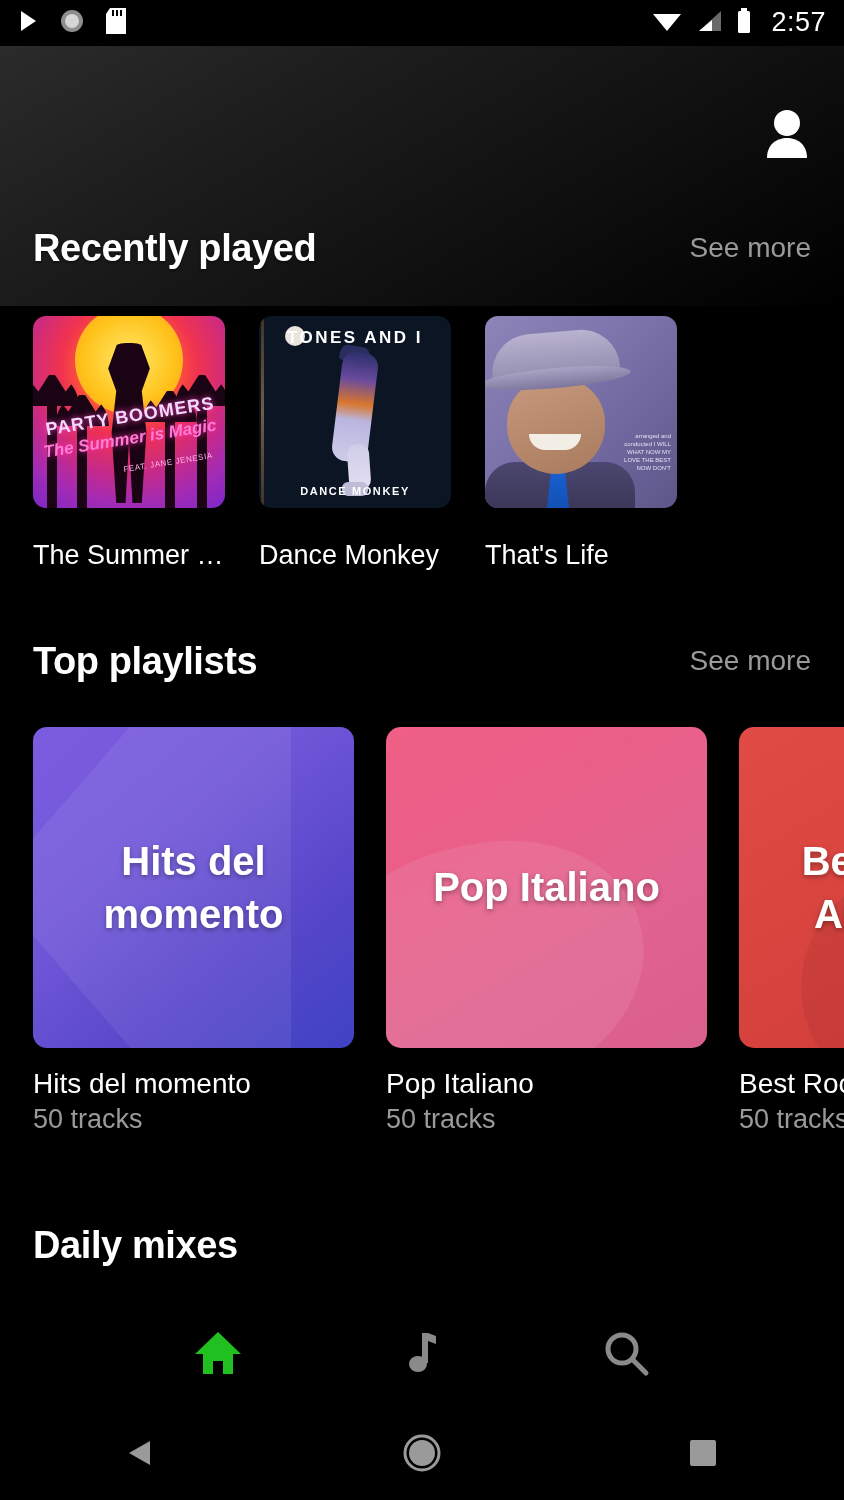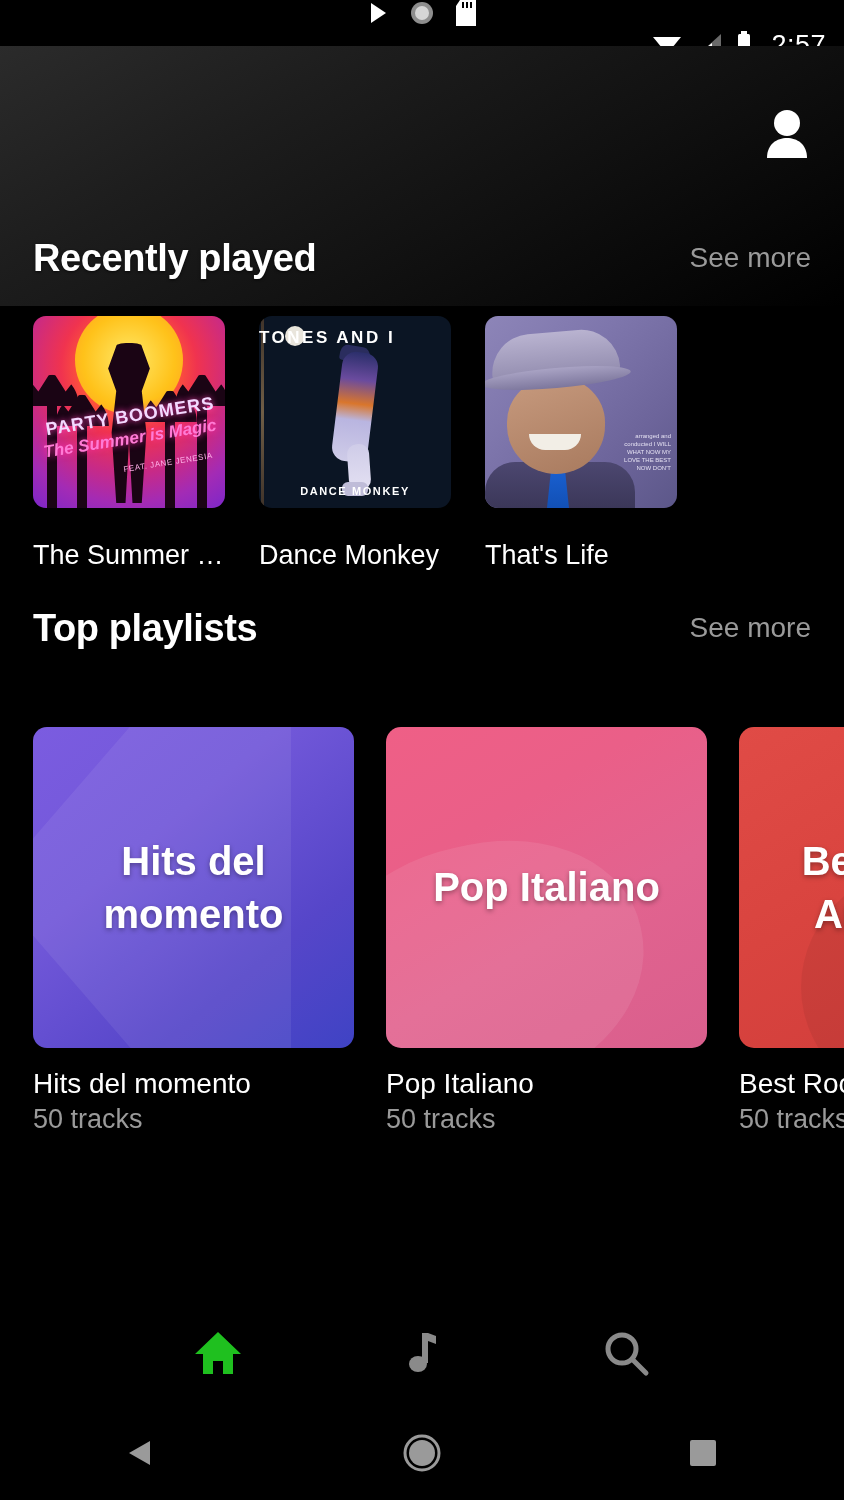--- a/index.html
+++ b/index.html
@@ -9,21 +9,20 @@
     font-family:"Liberation Sans", sans-serif;
     overflow:hidden;
   }
   .phone{ position:relative; width:844px; height:1500px; background:#000; }
 
   
   .statusbar{
     position:absolute; left:0; top:0; width:844px; height:45px;
     background:#000; display:flex; align-items:center;
     padding:0 18px;
-    flex-direction:column;
   }
   .sb-left{ display:flex; align-items:center; gap:22px; }
   .sb-right{ margin-left:auto; display:flex; align-items:center; gap:13px; }
   .sb-clock{ color:#fff; font-size:27px; font-weight:400; letter-spacing:0.5px; margin-left:6px; }
 
   
   .header{
     position:absolute; left:0; top:46px; width:844px; height:260px;
     background:linear-gradient(150deg,#2b2b2b 0%,#1d1d1d 30%,#101010 62%,#000 100%);
   }
@@ -99,21 +98,21 @@
     transform:rotate(-9deg); text-shadow:0 0 7px #ff2fa8;
   }
   .art-summer .txt3{
     position:absolute; right:12px; top:74%; color:#ffb0e8; font-size:8px;
     letter-spacing:.6px; transform:rotate(-9deg);
   }
 
   
   .art-monkey{ background:#0b1524; }
   .art-monkey .topbar{
-    position:absolute; top:12px; left:0; width:100%; text-align:left;
+    position:absolute; top:12px; left:0; width:100%; text-align:center;
     color:#fff; font-size:17px; font-weight:bold; letter-spacing:2.5px;
   }
   .art-monkey .badge{
     position:absolute; top:10px; left:26px; width:20px; height:20px;
     border-radius:50%; background:#e9e5dc;
   }
   .art-monkey .body{
     position:absolute; left:50%; top:36px; width:36px; height:110px;
     transform:translateX(-50%) rotate(7deg);
     background:linear-gradient(180deg,#2b2f6b 0%,#6a4b9e 25%,#d9762c 47%,#b9b5e0 62%,#cfcce8 100%);
@@ -327,21 +326,21 @@
     <div class="avatar-btn">
       <span>
         <svg width="56" height="56" viewBox="0 0 56 56">
           <circle cx="28" cy="19" r="13" fill="#ffffff"></circle>
           <path d="M8 54 C8 40 18 34 28 34 C38 34 48 40 48 54 Z" fill="#ffffff"></path>
         </svg>
       </span>
     </div>
   </div>
 
-  <div class="section-head" style="top:230px;">
+  <div class="section-head" style="top:220px;">
     <span class="section-title">Recently played</span>
     <span class="see-more">See more</span>
   </div>
 
   <div class="row-recent">
 
     <div class="rp-item">
       <div class="rp-art art-summer">
         <div class="sun"></div>
         <div class="fig"></div>
@@ -384,21 +383,21 @@
         <div class="tiny">arranged and conducted
 I WILL
 WHAT NOW MY LOVE
 THE BEST
 NOW DON'T</div>
       </div>
       <div class="rp-label">That's Life</div>
     </div>
   </div>
 
-  <div class="section-head" style="top:600px;text-align:center;">
+  <div class="section-head" style="top:633px;text-align:center;">
     <span class="section-title">Top playlists</span>
     <span class="see-more">See more</span>
   </div>
 
   <div class="row-playlists">
 
     <div class="pl-item">
       <div class="pl-art pl-purple">
         <div class="chev"></div>
         <div class="pl-name">Hits del
@@ -421,20 +420,23 @@
       <div class="pl-art pl-red">
         <div class="blob blob1"></div>
         <div class="pl-name">Best Rock
 Anthems</div>
       </div>
       <div class="pl-title">Best Roc</div>
       <div class="pl-sub">50 tracks</div>
     </div>
   </div>
 
+  <div class="section-head" style="top:1217px;">
+    <span class="section-title">Daily mixes</span>
+  </div>
 
   <div class="bottom-nav">
     <div class="nav-btn">
       <span>
         <svg width="50" height="46" viewBox="0 0 50 46">
           <path d="M25 2 L48 24 L40 24 L40 44 L30 44 L30 31 L20 31 L20 44 L10 44 L10 24 L2 24 Z" fill="#1fc01f"></path>
         </svg>
       </span>
     </div>
     <div class="nav-btn">

